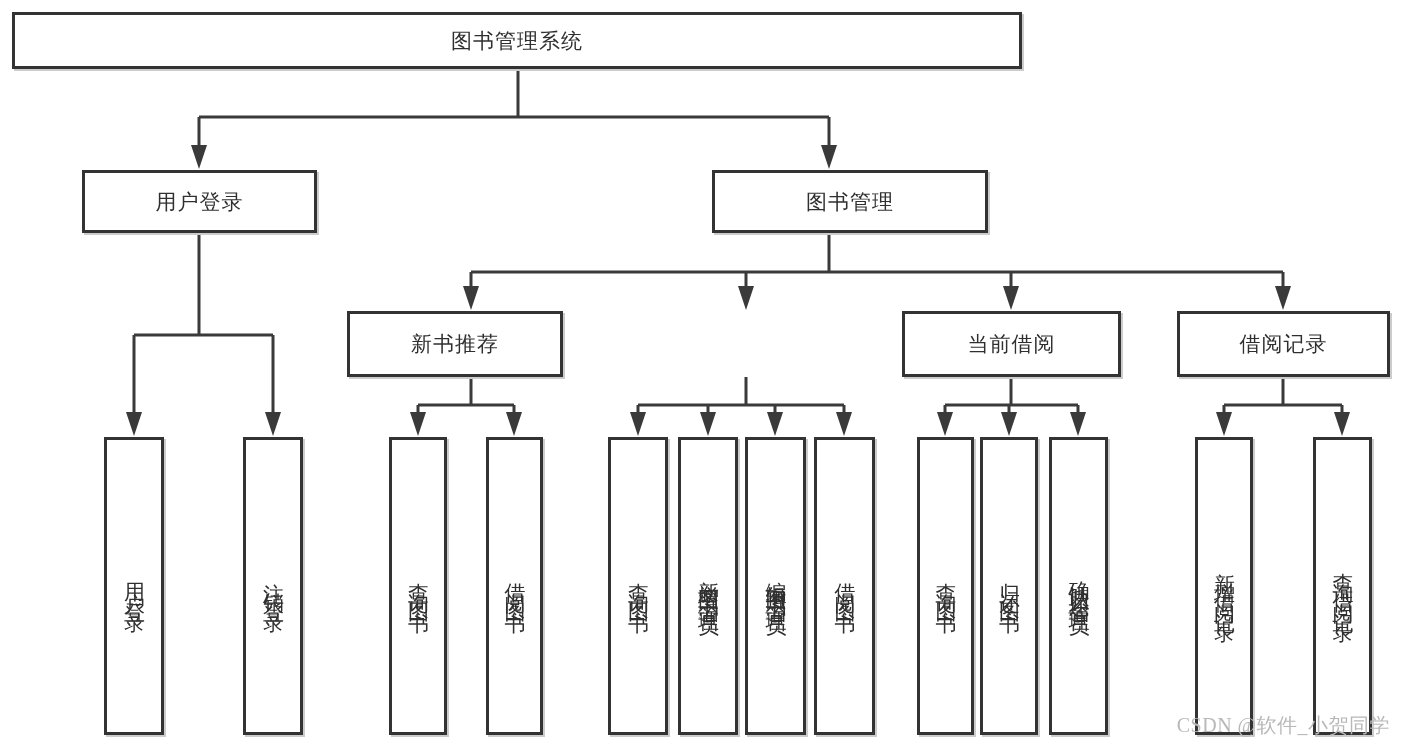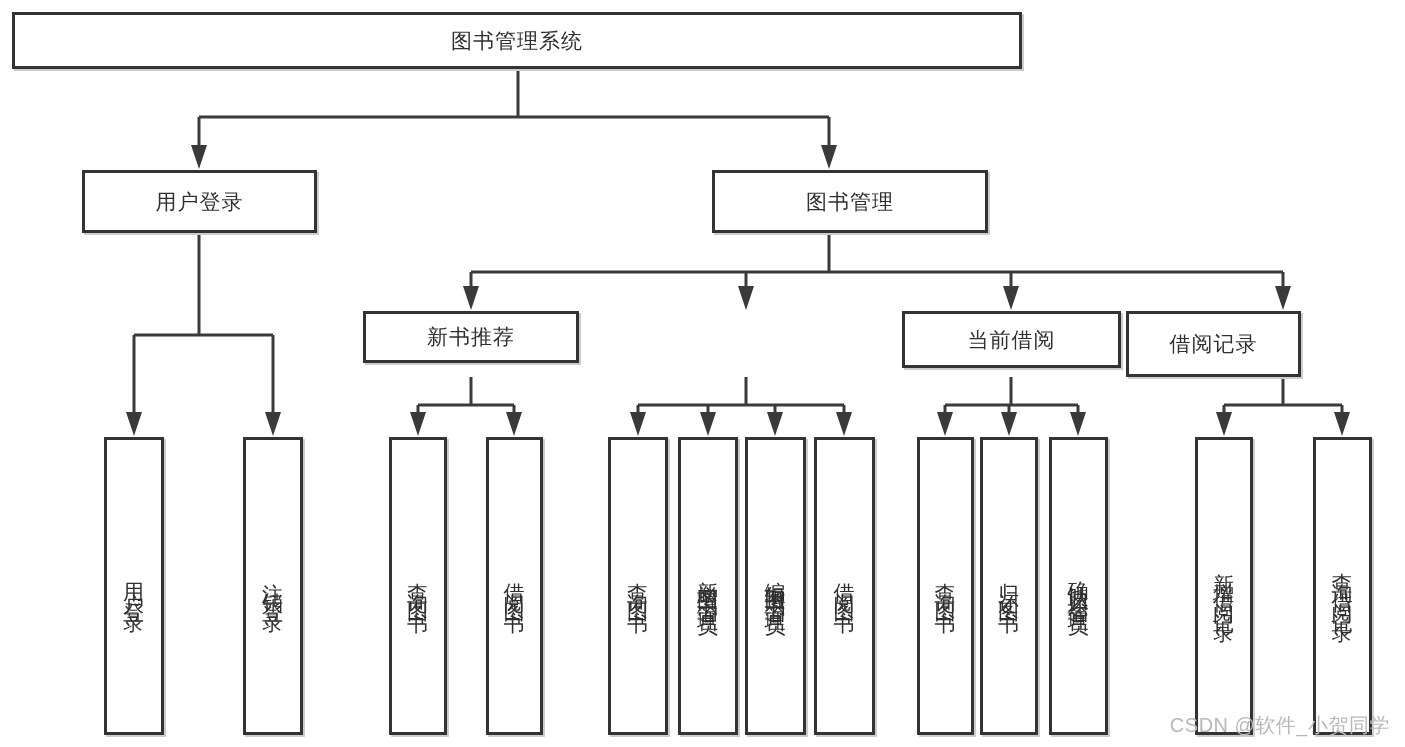--- a/index.html
+++ b/index.html
@@ -1,21 +1,21 @@
 <!DOCTYPE html>
 <html style="--line: #3a3a3a; --border: #333333; --bg: #ffffff; --text: #2f2f2f; --watermark: #b8b8b8;"><head>
 <meta charset="utf-8">
 <style>
   :root{
     --line:#3a3a3a; --border:#333333; --bg:#ffffff; --text:#2f2f2f; --watermark:#b8b8b8;
   }
   html,body{margin:0;padding:0;background:#fff;}
   .canvas{
     position:relative; width:1405px; height:747px; background:var(--bg);
-    font-family:Liberation Sans, sans-serif; color:var(--text);
+    font-family:Liberation Serif, serif; color:var(--text);
     overflow:hidden;
   }
   .wires{position:absolute; left:0; top:0;}
   .node{
     position:absolute; box-sizing:border-box; background:#fff;
     border:3px solid var(--border); box-shadow:2px 2px 0 #cccccc;
     display:flex; align-items:center; justify-content:center;
   }
   .h-label{font-size:21px; letter-spacing:1px; white-space:nowrap;}
   .leaf{top:437px; height:298px;}
@@ -78,27 +78,27 @@
     <span class="h-label">图书管理系统</span>
   </div>
 
   <div class="node" style="left:82px; top:170px; width:235px; height:63px">
     <span class="h-label">用户登录</span>
   </div>
   <div class="node" style="left:712px; top:170px; width:276px; height:63px">
     <span class="h-label">图书管理</span>
   </div>
 
-  <div class="node" style="left:363px; top:311px; width:216px; height:52px">
+  <div class="node" style="left:347px; top:311px; width:216px; height:66px">
     <span class="h-label">新书推荐</span>
   </div>
-  <div class="node" style="left:902px; top:311px; width:219px; height:57px">
+  <div class="node" style="left:902px; top:311px; width:219px; height:66px">
     <span class="h-label">当前借阅</span>
   </div>
-  <div class="node" style="left:1126px; top:311px; width:175px; height:66px">
+  <div class="node" style="left:1177px; top:311px; width:213px; height:66px">
     <span class="h-label">借阅记录</span>
   </div>
 
   <div class="node leaf" style="left:104px; width:60px">
     <span class="v-label">用户登录</span>
   </div>
   <div class="node leaf" style="left:243px; width:60px">
     <span class="v-label">注销登录</span>
   </div>
 

